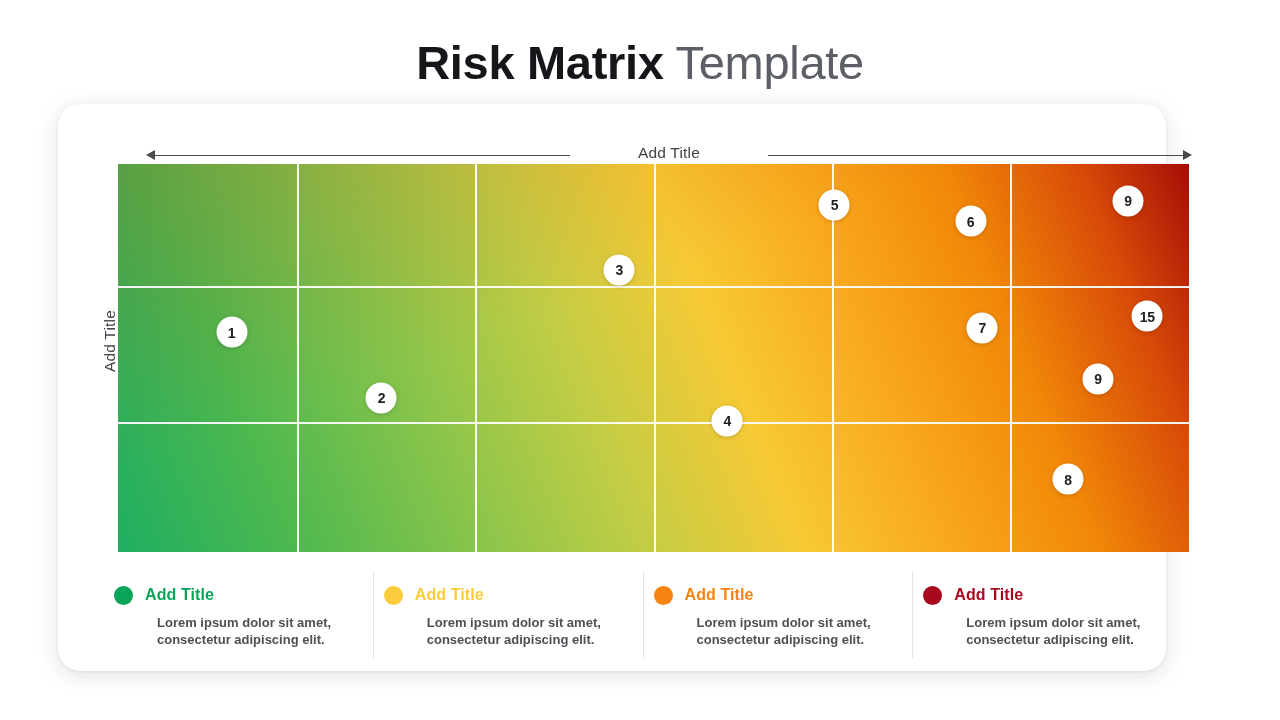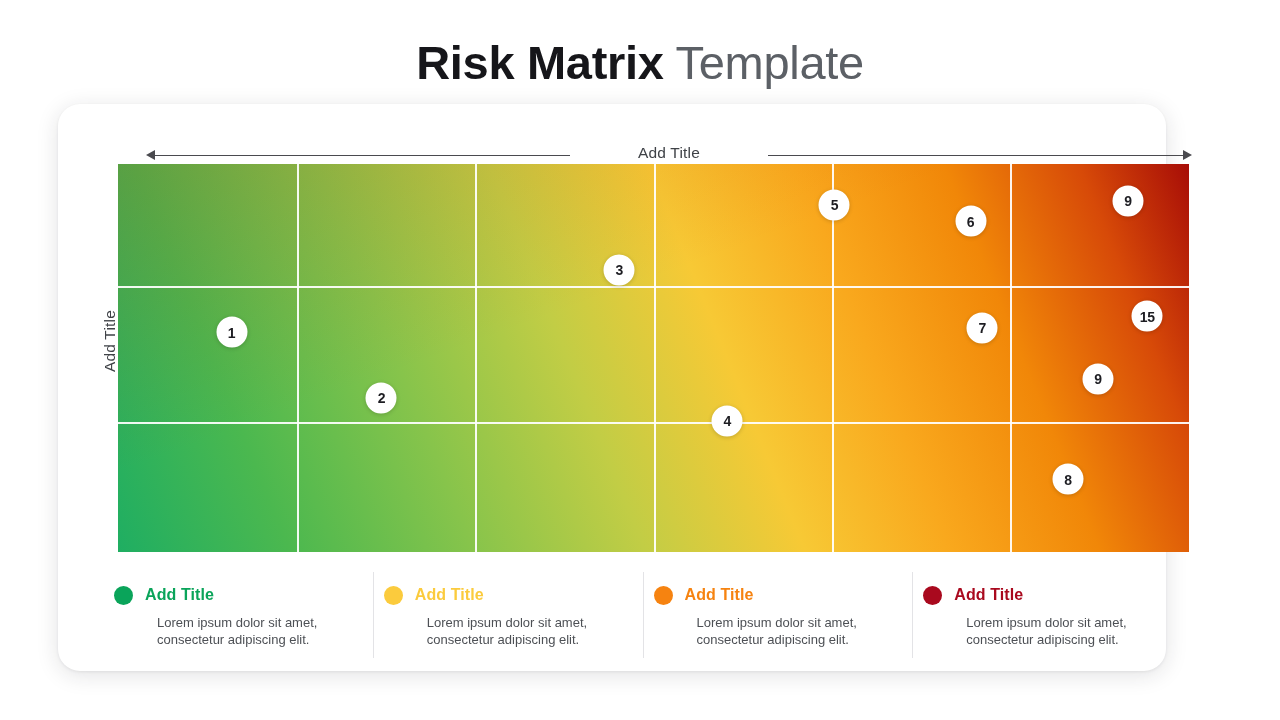--- a/index.html
+++ b/index.html
@@ -208,20 +208,21 @@
     letter-spacing: .1px;
     white-space: nowrap;
   }
   .legend-desc {
     margin-top: 6px;
     margin-left: 43px;
     font-size: 13px;
     line-height: 17px;
     color: #4d5055;
     max-width: 200px;
+    font-weight: bold;
   }
 </style>
 </head>
 <body>
 
 <div id="stage">
 
   <div class="page-title">
     <span class="title-strong">Risk Matrix</span><span> </span><span class="title-light">Template</span>
   </div>

